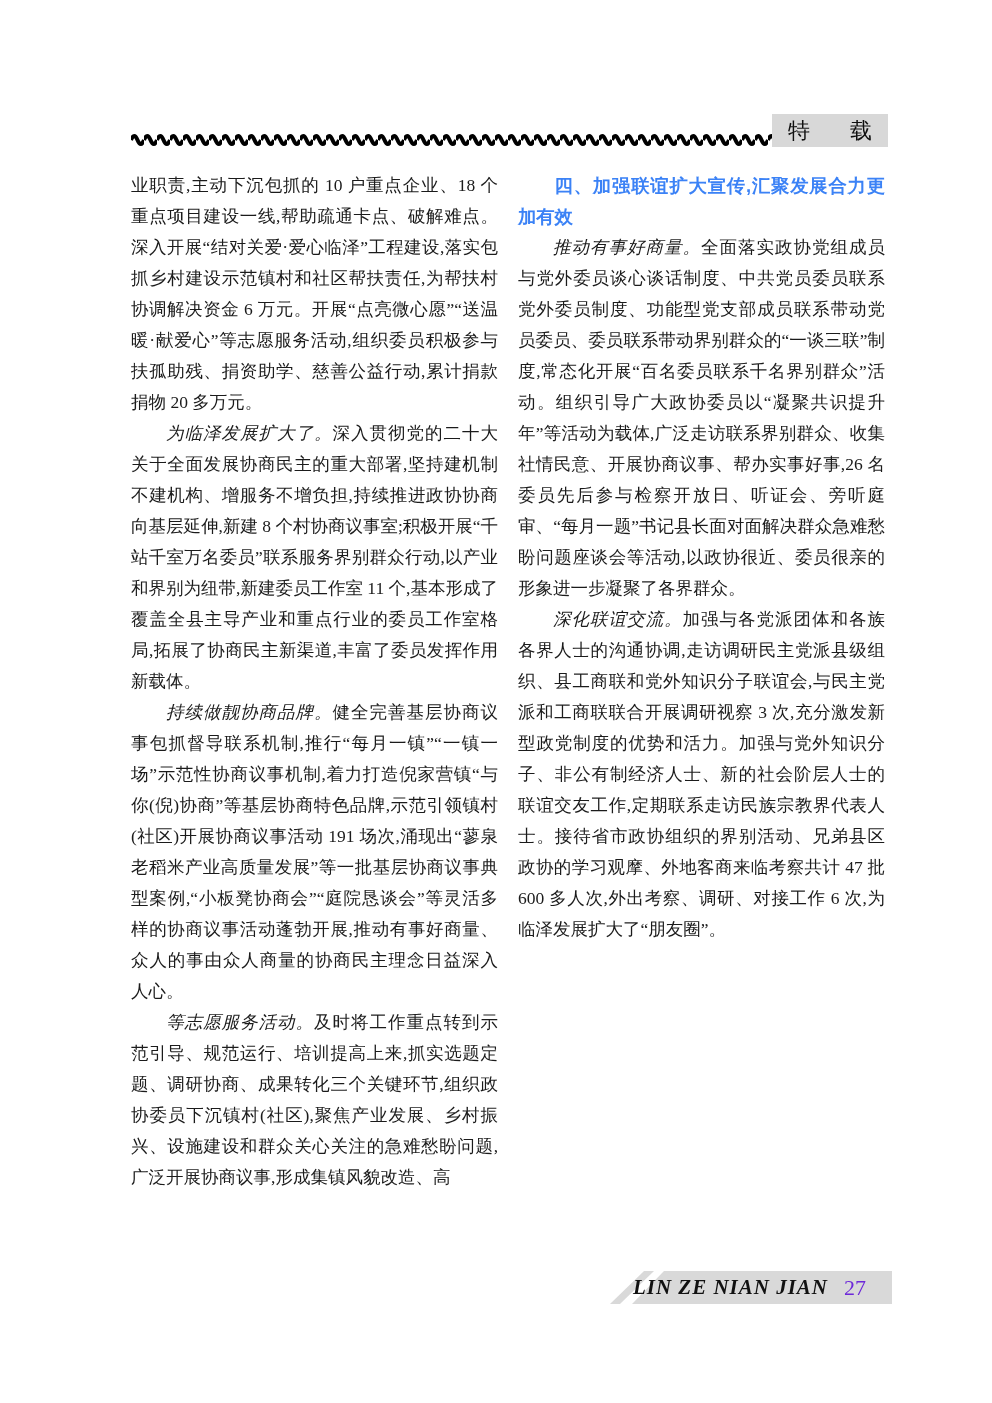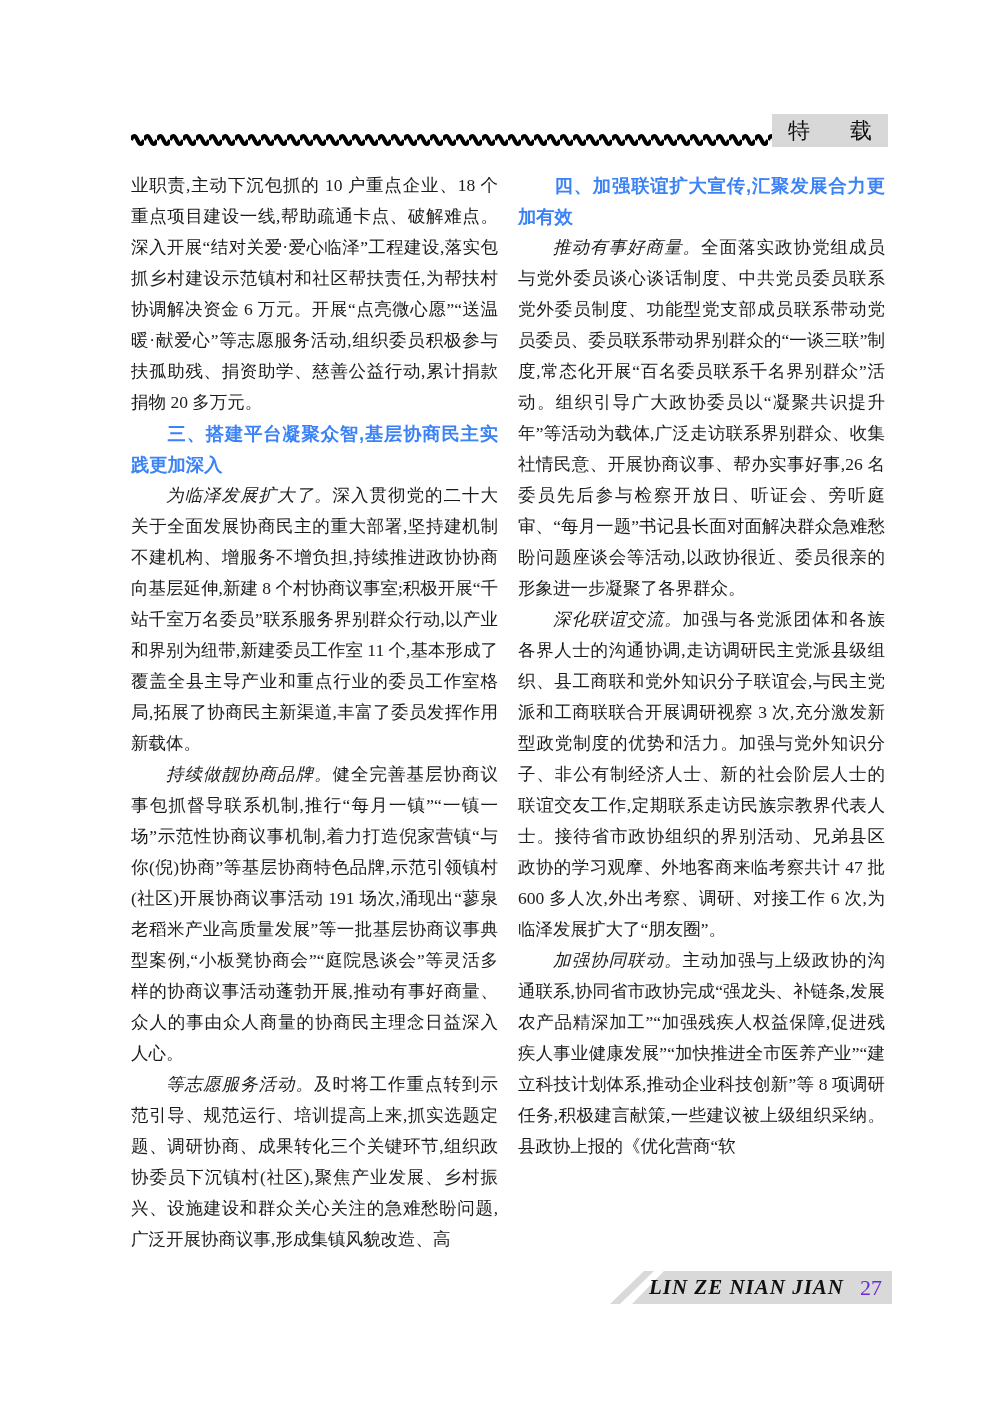--- a/index.html
+++ b/index.html
@@ -63,21 +63,21 @@
     clip-path: polygon(64px 0, 100% 0, 100% 100%, 32px 100%);
   }
   .banner-tip {
     position: absolute; inset: 0;
     background: var(--banner-bg, #d9d9d9);
     clip-path: polygon(44px 0, 54px 0, 20px 100%, 10px 100%);
   }
   .banner-content {
     position: absolute; inset: 0;
     display: flex; align-items: center; justify-content: flex-end;
-    gap: 16px; padding-right: 10px;
+    gap: 16px; padding-right: 26px;
   }
   .brand {
     font-family: "Liberation Serif", serif;
     font-weight: 700; font-style: italic;
     font-size: 21px; letter-spacing: 1px;
     color: #111;
   }
   .pagenum {
     font-family: "Liberation Serif", serif;
     font-size: 22px; color: #6d28d9;
@@ -95,31 +95,29 @@
       </pattern>
     </defs>
     <rect width="642" height="14" fill="url(#wv)"></rect>
   </svg>
   <div class="section-tag">特　载</div>
 
   <div class="columns">
 
     <div class="col">
       <p class="cont">业职责,主动下沉包抓的 10 户重点企业、18 个重点项目建设一线,帮助疏通卡点、破解难点。深入开展“结对关爱·爱心临泽”工程建设,落实包抓乡村建设示范镇村和社区帮扶责任,为帮扶村协调解决资金 6 万元。开展“点亮微心愿”“送温暖·献爱心”等志愿服务活动,组织委员积极参与扶孤助残、捐资助学、慈善公益行动,累计捐款捐物 20 多万元。</p>
-      <p class="heading">三、搭建平台凝聚众智,基层协商民主实践更加深入</p>
       <p class="para"><span class="lead">为临泽发展扩大了。</span><span>深入贯彻党的二十大关于全面发展协商民主的重大部署,坚持建机制不建机构、增服务不增负担,持续推进政协协商向基层延伸,新建 8 个村协商议事室;积极开展“千站千室万名委员”联系服务界别群众行动,以产业和界别为纽带,新建委员工作室 11 个,基本形成了覆盖全县主导产业和重点行业的委员工作室格局,拓展了协商民主新渠道,丰富了委员发挥作用新载体。</span></p>
       <p class="para"><span class="lead">持续做靓协商品牌。</span><span>健全完善基层协商议事包抓督导联系机制,推行“每月一镇”“一镇一场”示范性协商议事机制,着力打造倪家营镇“与你(倪)协商”等基层协商特色品牌,示范引领镇村(社区)开展协商议事活动 191 场次,涌现出“蓼泉老稻米产业高质量发展”等一批基层协商议事典型案例,“小板凳协商会”“庭院恳谈会”等灵活多样的协商议事活动蓬勃开展,推动有事好商量、众人的事由众人商量的协商民主理念日益深入人心。</span></p>
       <p class="para"><span class="lead">等志愿服务活动。</span><span>及时将工作重点转到示范引导、规范运行、培训提高上来,抓实选题定题、调研协商、成果转化三个关键环节,组织政协委员下沉镇村(社区),聚焦产业发展、乡村振兴、设施建设和群众关心关注的急难愁盼问题,广泛开展协商议事,形成集镇风貌改造、高</span></p>
     </div>
 
     <div class="col">
       <p class="heading">四、加强联谊扩大宣传,汇聚发展合力更加有效</p>
       <p class="para"><span class="lead">推动有事好商量。</span><span>全面落实政协党组成员与党外委员谈心谈话制度、中共党员委员联系党外委员制度、功能型党支部成员联系带动党员委员、委员联系带动界别群众的“一谈三联”制度,常态化开展“百名委员联系千名界别群众”活动。组织引导广大政协委员以“凝聚共识提升年”等活动为载体,广泛走访联系界别群众、收集社情民意、开展协商议事、帮办实事好事,26 名委员先后参与检察开放日、听证会、旁听庭审、“每月一题”书记县长面对面解决群众急难愁盼问题座谈会等活动,以政协很近、委员很亲的形象进一步凝聚了各界群众。</span></p>
       <p class="para"><span class="lead">深化联谊交流。</span><span>加强与各党派团体和各族各界人士的沟通协调,走访调研民主党派县级组织、县工商联和党外知识分子联谊会,与民主党派和工商联联合开展调研视察 3 次,充分激发新型政党制度的优势和活力。加强与党外知识分子、非公有制经济人士、新的社会阶层人士的联谊交友工作,定期联系走访民族宗教界代表人士。接待省市政协组织的界别活动、兄弟县区政协的学习观摩、外地客商来临考察共计 47 批 600 多人次,外出考察、调研、对接工作 6 次,为临泽发展扩大了“朋友圈”。</span></p>
-      <p class="para"><span class="lead">加强协同联动。</span><span>主动加强与上级政协的沟通联系,协同省市政协完成“强龙头、补链条,发展农产品精深加工”“加强残疾人权益保障,促进残疾人事业健康发展”“加快推进全市医养产业”“建立科技计划体系,推动企业科技创新”等 8 项调研任务,积极建言献策,一些建议被上级组织采纳。县政协上报的《优化营商“软</span></p>
     </div>
 
   </div>
 
   <div class="footer-banner">
     <div class="banner-tip"></div>
     <div class="banner-main"></div>
     <div class="banner-content">
       <span class="brand">LIN ZE NIAN JIAN</span>
       <span class="pagenum">27</span>

